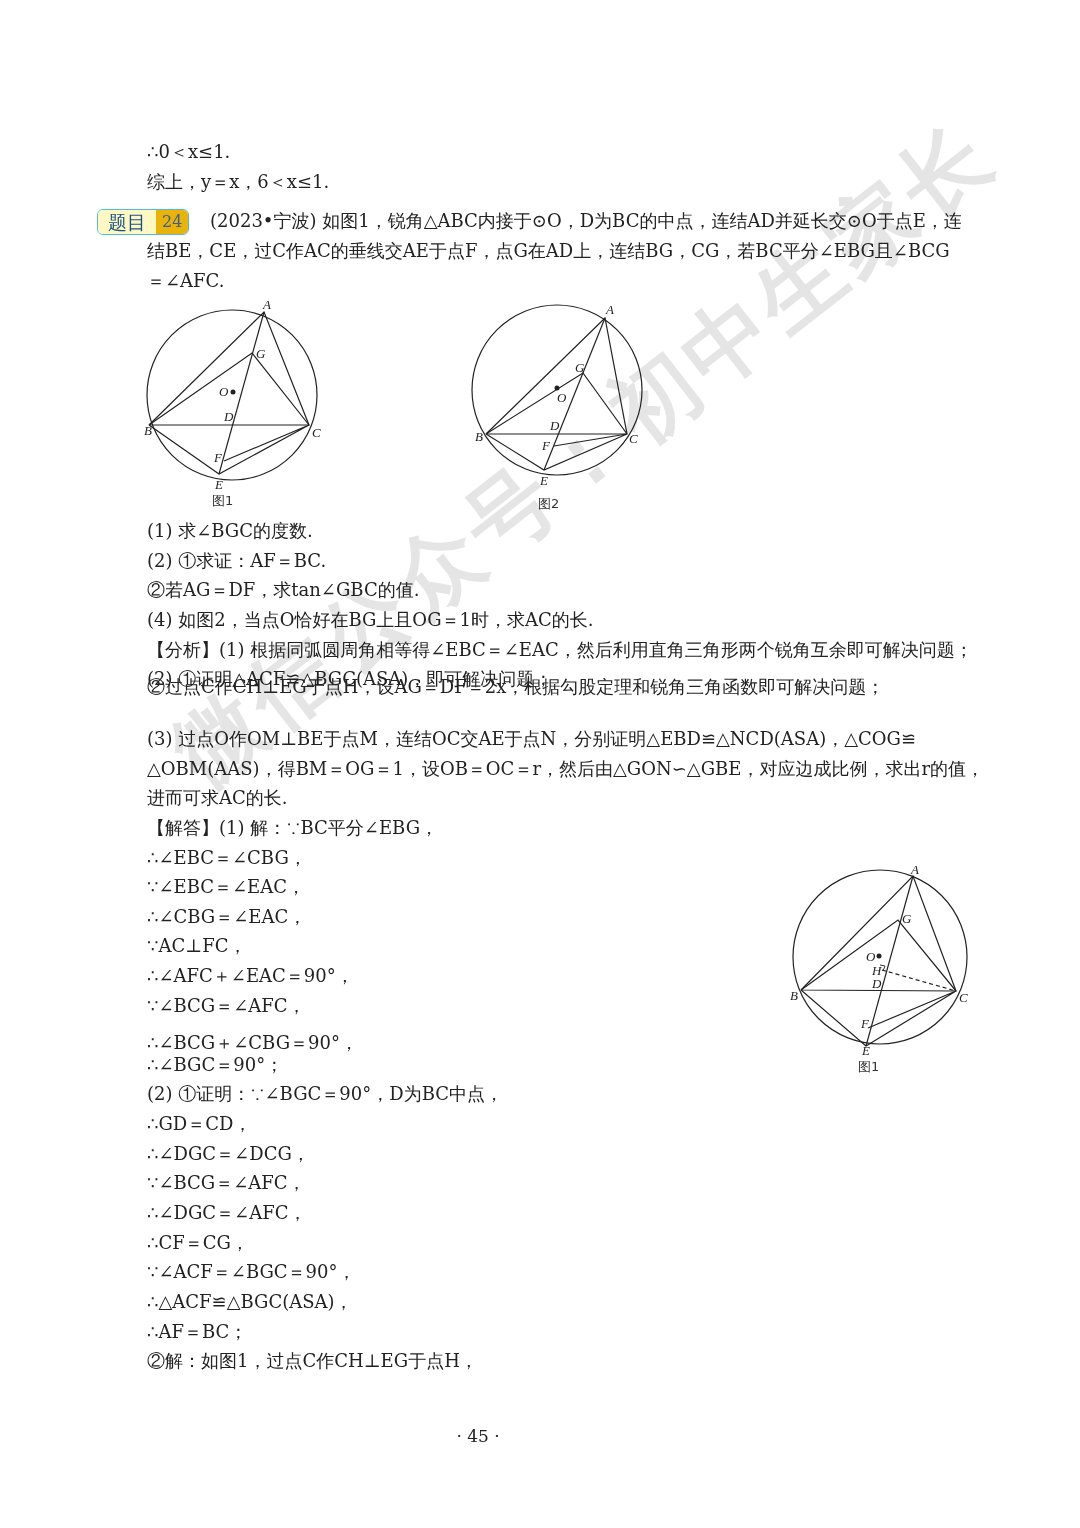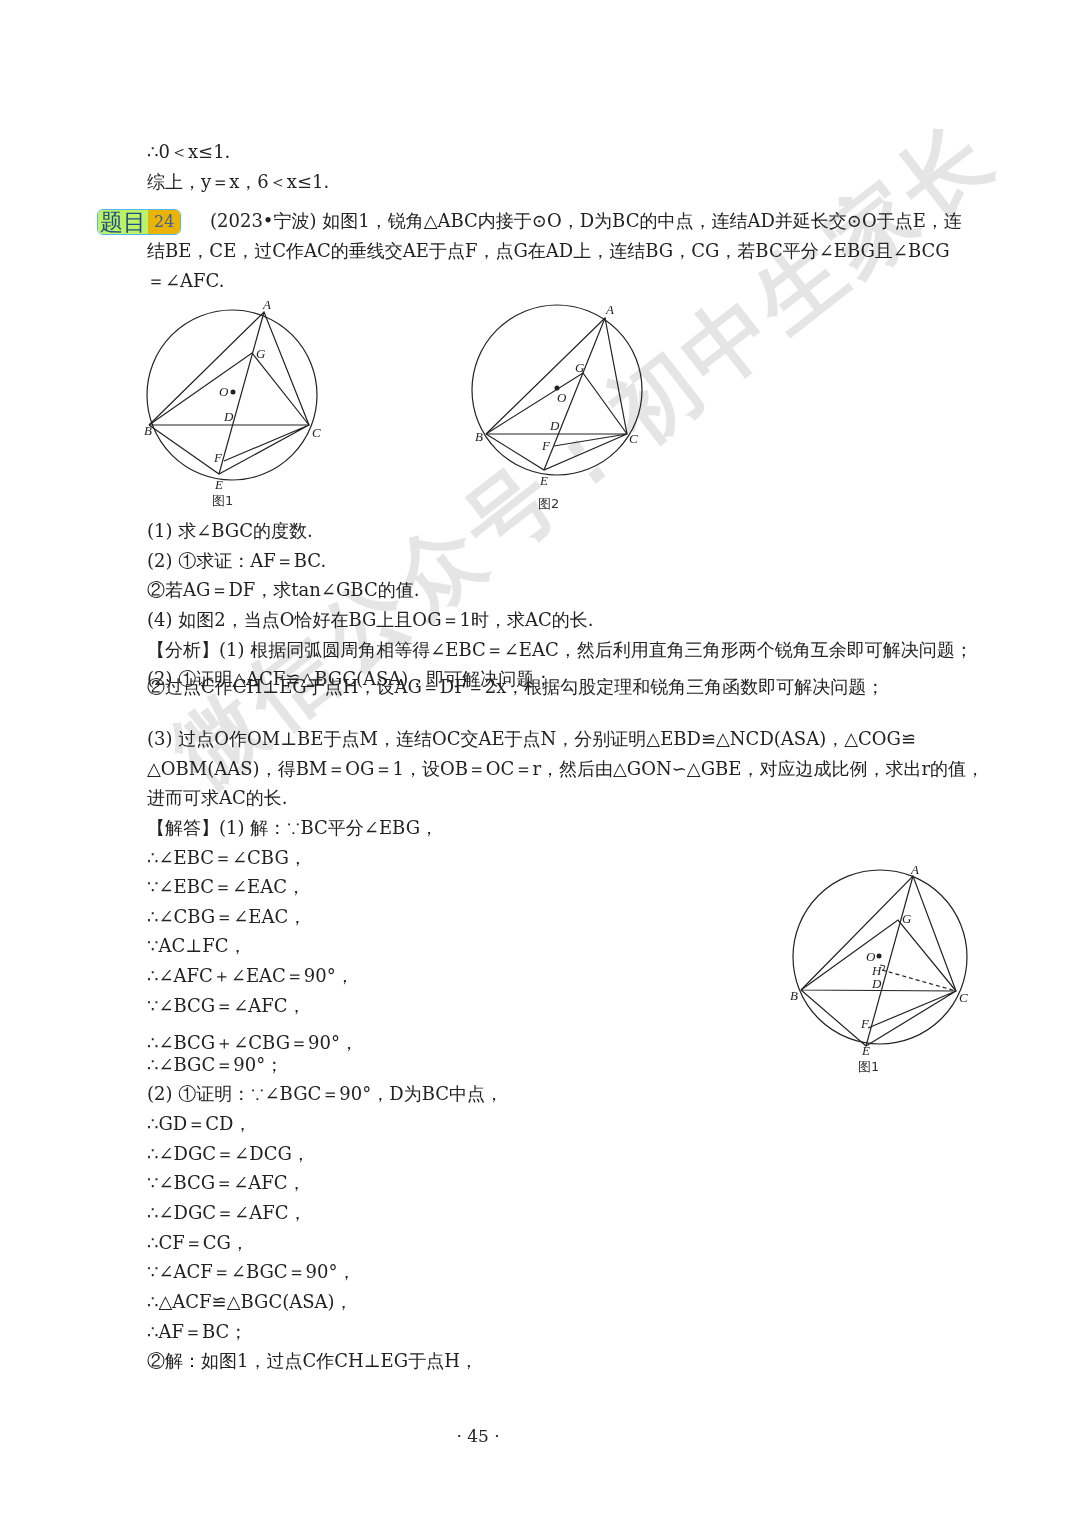--- a/index.html
+++ b/index.html
@@ -1,20 +1,20 @@
 <!DOCTYPE html>
 <html><head>
 <meta charset="utf-8">
 <style>
   html,body{margin:0;padding:0;}
   body{width:1080px;height:1528px;background:#ffffff;position:relative;overflow:hidden;
        font-family:"DejaVu Serif","Liberation Serif",serif;color:#222;}
   .line{position:absolute;left:127px;font-size:18px;line-height:22px;white-space:nowrap;margin-left:20px;}
   .badge{position:absolute;left:97px;top:209px;height:24px;display:flex;border:1.5px solid #4fb8ec;border-radius:6px;overflow:hidden;}
-  .badge .b1{background:#bef264;color:#1a4f8a;font-family:"DejaVu Sans",sans-serif;font-size:23px;padding:0 2px;line-height:24px;}
+  .badge .b1{background:#fef9c3;color:#1a4f8a;font-family:"DejaVu Sans",sans-serif;font-size:19px;padding:0 10px;line-height:24px;}
   .badge .b2{background:#eab308;color:#3a5f9a;font-size:16px;padding:0 6px;line-height:24px;}
   .fig{position:absolute;}
   .fig svg{display:block;}
   .cap{position:absolute;font-family:"DejaVu Sans",sans-serif;font-size:13px;color:#333;}
   .watermark{position:absolute;left:150px;top:720px;font-family:"DejaVu Sans",sans-serif;font-size:86px;font-weight:bold;
              color:rgba(160,160,160,0.28);transform:rotate(-38deg);transform-origin:left top;white-space:nowrap;letter-spacing:6px;pointer-events:none;}
   .pageno{position:absolute;left:0;width:956px;top:1426px;text-align:center;font-size:17px;}
 </style>
 </head>
 <body>

